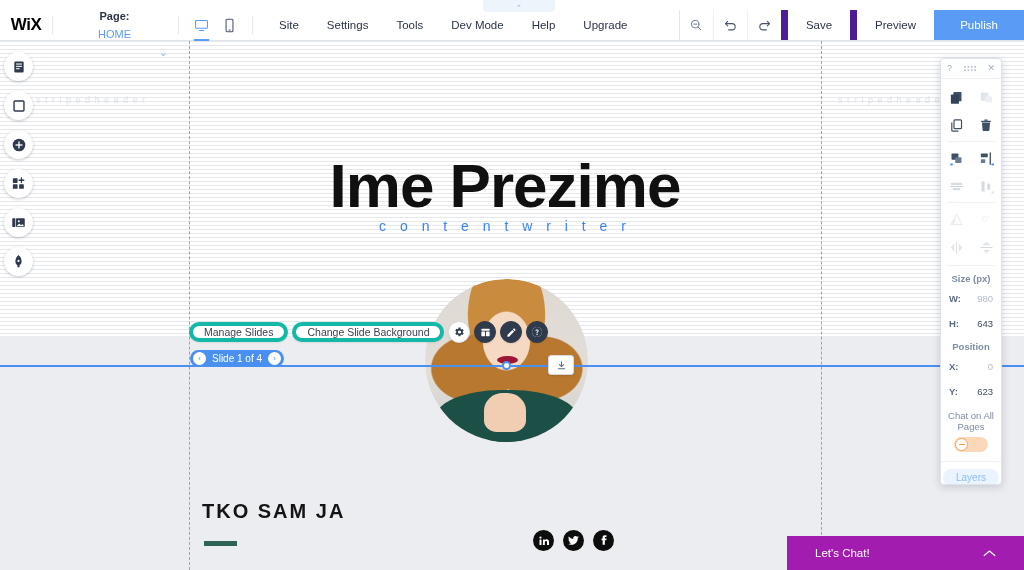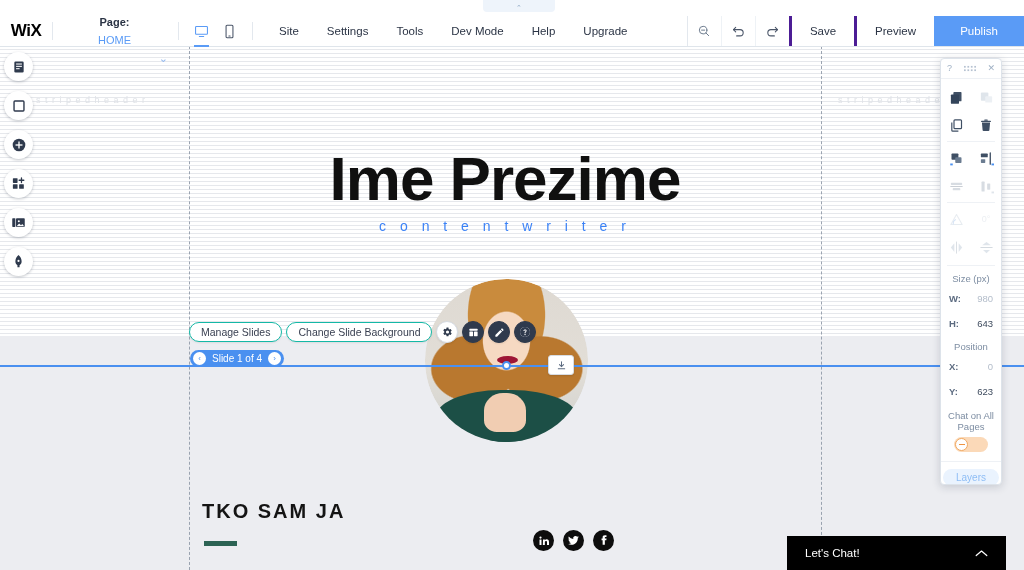--- a/index.html
+++ b/index.html
@@ -7,21 +7,21 @@
   body {
     font-family: "Liberation Sans", sans-serif;
     background: #ffffff;
     color: #2b3445;
     -webkit-font-smoothing: antialiased;
   }
   #root { position: relative; width: 1024px; height: 570px; overflow: hidden; }
 
   
   .topbar {
-    position: absolute; top: 16px; left: 0; width: 1024px; height: 31px;
+    position: absolute; top: 10px; left: 0; width: 1024px; height: 31px;
     background: #fff; border-bottom: 1px solid #dfe5eb;
     display: flex; align-items: stretch; z-index: 60;
   }
   .wix-logo {
     width: 52px; display: flex; align-items: center; justify-content: center;
     font-size: 17px; font-weight: bold; letter-spacing: -0.5px; color: #000;
     font-family: "Liberation Sans", sans-serif;
   }
   .page-selector {
     display: flex; align-items: center; padding: 0 10px 0 8px; gap: 6px;
@@ -45,21 +45,21 @@
   }
   .topbar-right { margin-left: auto; display: flex; align-items: stretch; }
   .tb-icon {
     width: 34px; display: flex; align-items: center; justify-content: center;
     cursor: pointer; border-left: 1px solid #eef2f6;
   }
   .tb-icon:first-child { border-left: 1px solid #e3e8ee; }
   .tb-text {
     display: flex; align-items: center; justify-content: center;
     font-size: 11.5px; color: #2b3445; padding: 0 18px; cursor: pointer;
-    border-left: 3px solid #4c1d95;
+    border-left: 7px solid #4c1d95;
   }
   .tb-publish {
     display: flex; align-items: center; justify-content: center;
     font-size: 11.5px; color: #ffffff; width: 90px; background: #5a9bf6;
     cursor: pointer;
   }
   .tab-notch {
     position: absolute; top: 0; left: 483px; width: 72px; height: 12px;
     background: #eef4fb; border-radius: 0 0 4px 4px; z-index: 61;
     display: flex; align-items: flex-end; justify-content: center;
@@ -84,21 +84,21 @@
     background: #ecedf1;
   }
   
   .guide { position: absolute; top: 0; width: 0; height: 539px;
     border-left: 1px dashed #9aa3b0; }
   .guide.left { left: 189px; }
   .guide.right { left: 821px; }
 
   
   .hero-title {
-    position: absolute; left: 0; top: 112px; width: 1010px; text-align: center;
+    position: absolute; left: 0; top: 119px; width: 1010px; text-align: center;
     font-size: 62px; font-weight: bold; letter-spacing: -1px; color: #101010;
     font-family: "Liberation Sans", sans-serif;
   }
   .hero-sub {
     position: absolute; left: 0; top: 187px; width: 1010px; text-align: center;
     font-size: 14px; letter-spacing: 5px; color: #3b82f6;
   }
 
   
   .photo-wrap {
@@ -146,21 +146,21 @@
     cursor: pointer; box-shadow: 0 1px 2px rgba(0,0,0,.12);
   }
 
   
   .slide-toolbar {
     position: absolute; left: 189px; top: 290px; display: flex; align-items: center;
     gap: 4px; z-index: 30;
   }
   .pill {
     height: 20px; padding: 0 11px; border-radius: 10px; background: #ffffff;
-    border: 1px solid #14b8a6; font-size: 10.5px; color: #3a4152;
+    border: 4px solid #14b8a6; font-size: 10.5px; color: #3a4152;
     display: flex; align-items: center; cursor: pointer;
     box-shadow: 0 1px 2px rgba(0,0,0,.08);
   }
   .rnd-btn {
     width: 22px; height: 22px; border-radius: 50%; background: #fff;
     border: 1px solid #d6dbe2; display: flex; align-items: center;
     justify-content: center; cursor: pointer; box-shadow: 0 1px 2px rgba(0,0,0,.08);
   }
   .rnd-btn.dark { background: #2f3a4d; border-color: #2f3a4d; }
   .slide-counter {
@@ -186,23 +186,23 @@
     background: #2c6354;
   }
   .socials { position: absolute; left: 533px; top: 499px; display: flex; gap: 9px; }
   .soc {
     width: 21px; height: 21px; border-radius: 50%; background: #0d0d0d;
     display: flex; align-items: center; justify-content: center; cursor: pointer;
   }
 
   
   .chat-bar {
-    position: absolute; left: 787px; top: 536px; width: 219px; height: 34px;
-    background: #000000; display: flex; align-items: center; z-index: 40;
-    padding: 0 18px; cursor: pointer;
+    position: absolute; left: 787px; top: 536px; width: 237px; height: 34px;
+    background: #a21caf; display: flex; align-items: center; z-index: 40;
+    padding: 0 28px; cursor: pointer;
   }
   .chat-bar .txt { color: #ffffff; font-size: 11.5px; }
   .chat-bar .chev { margin-left: auto; color: #ffffff; }
 
   
   .ghost {
     position: absolute; font-size: 9px; color: #dfe2e7; letter-spacing: 1px;
     white-space: nowrap;
   }
 
@@ -229,21 +229,21 @@
   .pg-row { display: flex; }
   .pg-cell {
     flex: 1; height: 28px; display: flex; align-items: center;
     justify-content: center; cursor: pointer; position: relative;
   }
   .pg-cell.dis { opacity: .32; cursor: default; }
   .pg-sep { height: 1px; background: #eef1f5; margin: 2px 6px; }
   .pg-deg { font-size: 9px; color: #c3ccd8; }
   .panel-field { padding: 0 6px; }
   .pf-title {
-    font-size: 9.5px; color: #7d8da2; text-align: center; margin: 7px 0 4px;
+    font-size: 9.5px; color: #7d8da2; text-align: center; margin: 7px 0 4px; font-weight: bold;
   }
   .pf-row {
     display: flex; align-items: center; justify-content: space-between;
     height: 21px; padding: 0 2px; margin-bottom: 4px;
   }
   .pf-k { font-size: 9.5px; color: #5c6b80; font-weight: bold; }
   .pf-v {
     font-size: 9.5px; color: #3e4b5e; width: 33px; text-align: right;
     border: none; background: transparent; font-family: "Liberation Sans", sans-serif;
   }

